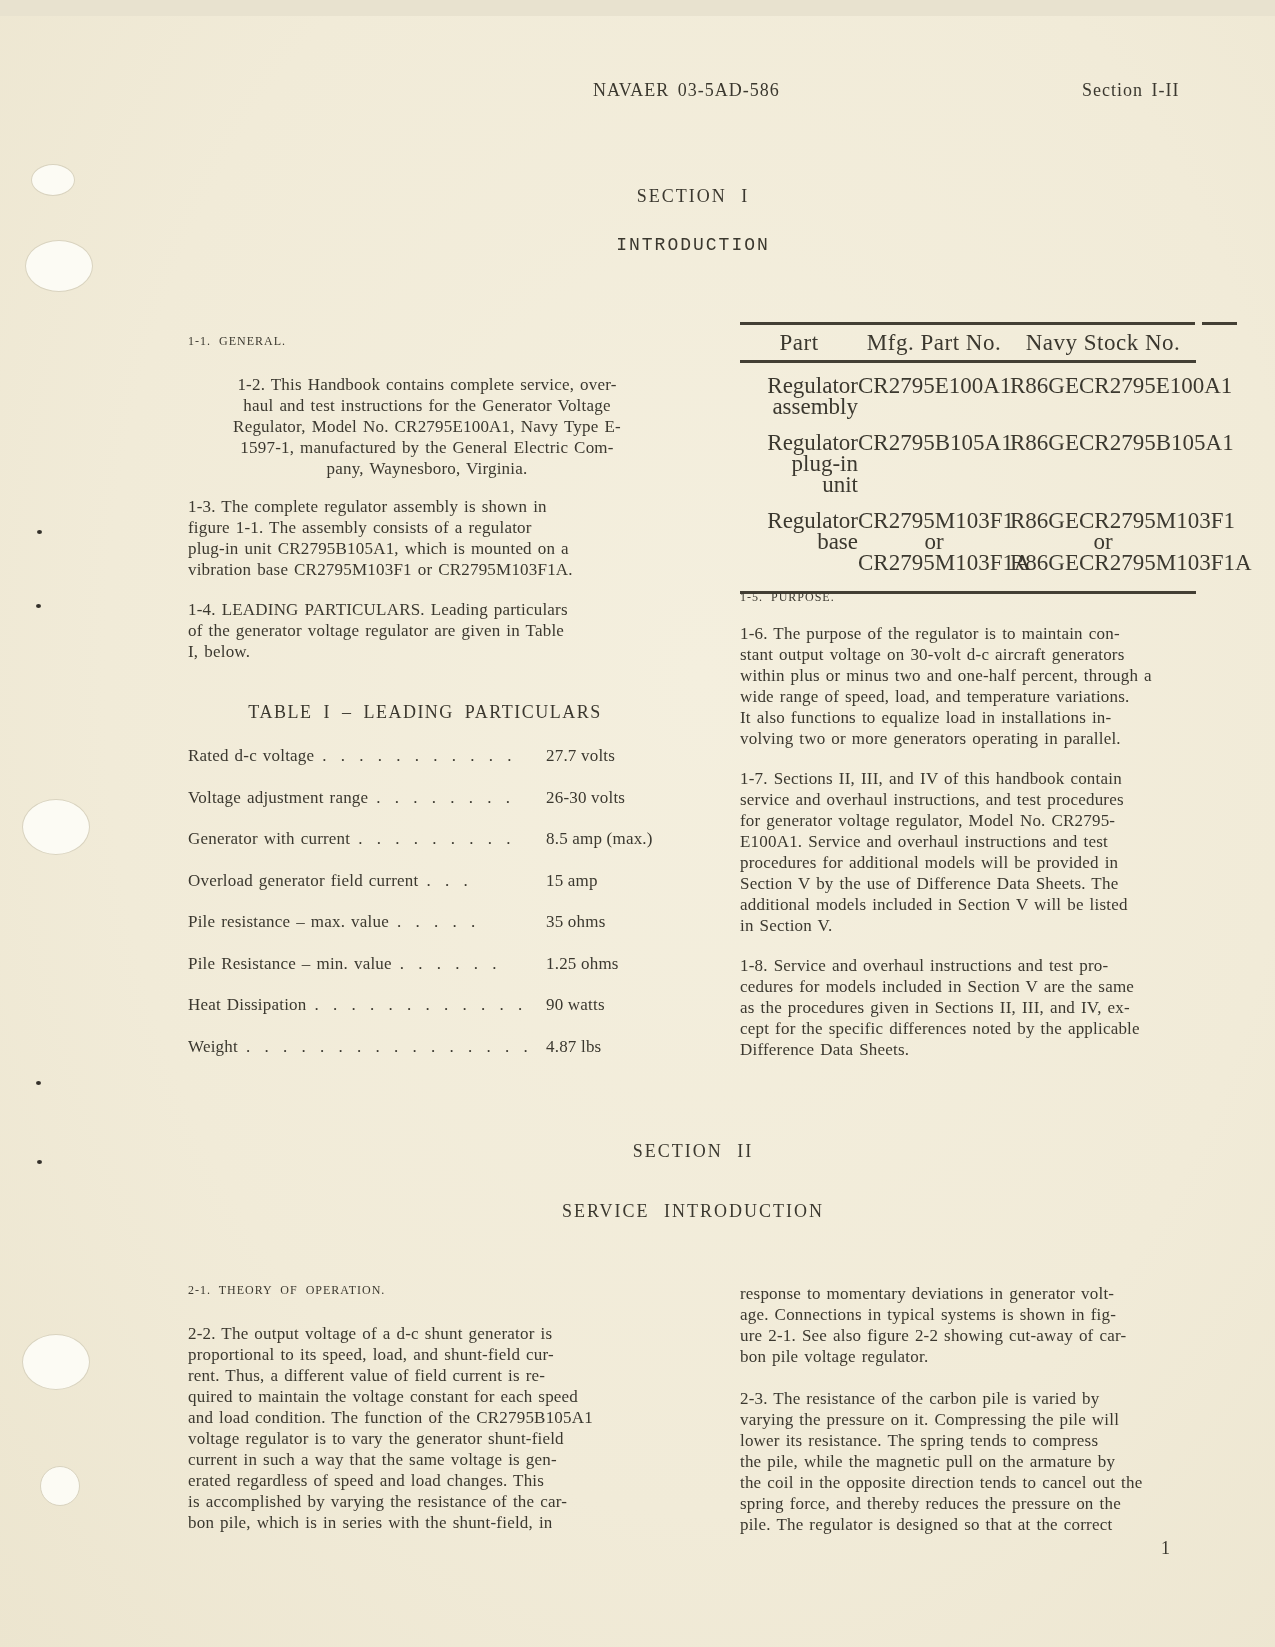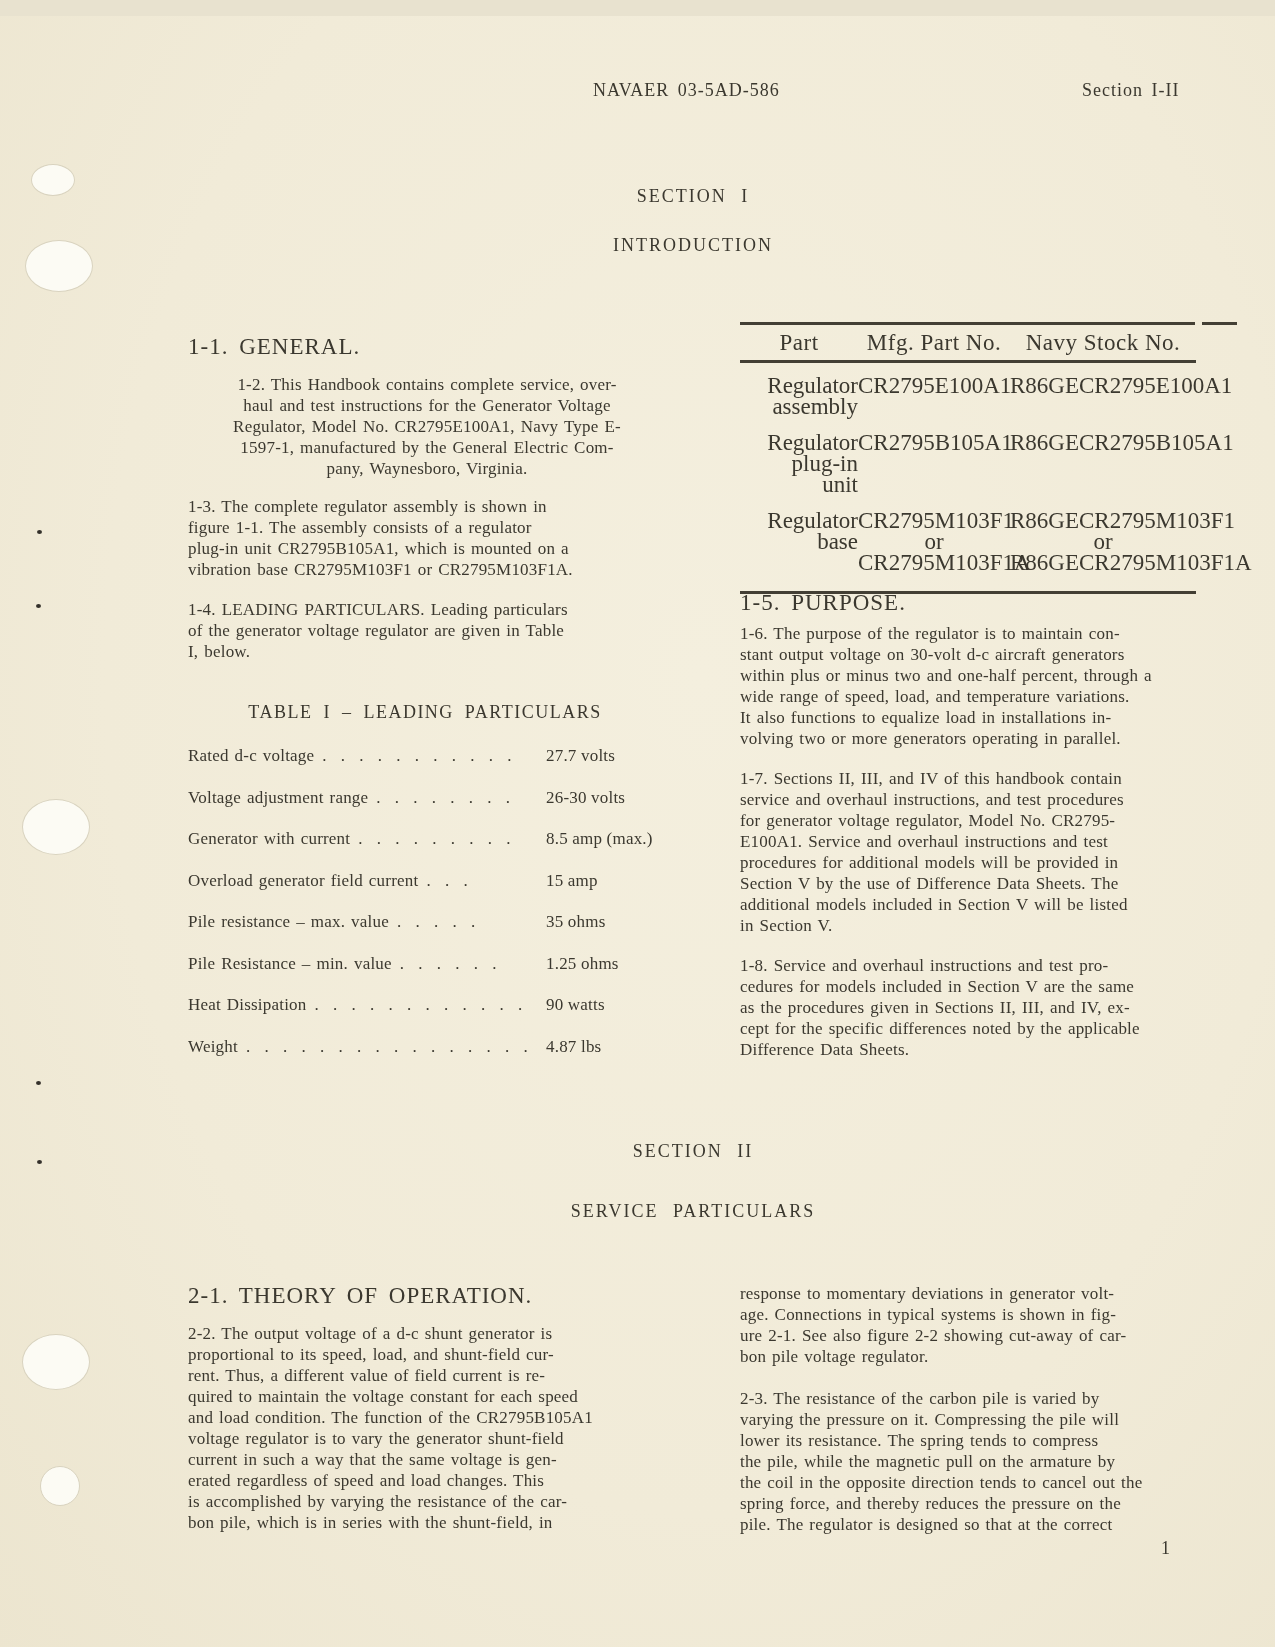--- a/index.html
+++ b/index.html
@@ -20,21 +20,21 @@
   }
   .center-wrap { position:absolute; left:188px; width:1010px; text-align:center; }
   .para {
     position:absolute;
     font-size:17px; line-height:21px;
     letter-spacing:0.2px; word-spacing:1.5px;
     white-space:pre-line;
   }
   .para-head {
     position:absolute;
-    font-size:23px; letter-spacing:1px; word-spacing:4px; white-space:nowrap;
+    font-size:12px; letter-spacing:1px; word-spacing:4px; white-space:nowrap;
   }
   .doc-head { font-size:18px; letter-spacing:1px; word-spacing:3px; white-space:nowrap; }
 
   
   .hole { position:absolute; background:#fcfbf4; border:1px solid #d9d3bf; border-radius:50%; }
   .speck { position:absolute; width:5px; height:4px; background:#33302a; border-radius:50%; }
 
   
   .lead-table { position:absolute; left:188px; top:730px; width:474px; }
   .li-row { display:flex; align-items:baseline; height:41.5px; font-size:17px; }
@@ -73,21 +73,21 @@
 
   <div class="speck" style="left:37px; top:514px;"></div>
   <div class="speck" style="left:36px; top:588px;"></div>
   <div class="speck" style="left:36px; top:1065px;"></div>
   <div class="speck" style="left:37px; top:1144px;"></div>
 
   <div class="abs doc-head" style="left:593px; top:64px;">NAVAER 03-5AD-586</div>
   <div class="abs doc-head" style="left:1082px; top:64px;">Section I-II</div>
 
   <div class="center-wrap heading" style="top:170px;">SECTION I</div>
-  <div class="center-wrap heading" style="top:219px;">INTRODUCTION</div>
+  <div class="center-wrap heading" style="top:219px;font-family:Liberation Mono, monospace;">INTRODUCTION</div>
 
   <div class="para-head" style="left:188px; top:318px;">1-1. GENERAL.</div>
   <div class="para" style="left:188px; top:358px; width:478px;text-align:center;">1-2. This Handbook contains complete service, over-
 haul and test instructions for the Generator Voltage
 Regulator, Model No. CR2795E100A1, Navy Type E-
 1597-1, manufactured by the General Electric Com-
 pany, Waynesboro, Virginia.</div>
   <div class="para" style="left:188px; top:480px; width:478px;">1-3. The complete regulator assembly is shown in
 figure 1-1. The assembly consists of a regulator
 plug-in unit CR2795B105A1, which is mounted on a
@@ -211,21 +211,21 @@
 Section V by the use of Difference Data Sheets. The
 additional models included in Section V will be listed
 in Section V.</div>
   <div class="para" style="left:740px; top:939px; width:466px;">1-8. Service and overhaul instructions and test pro-
 cedures for models included in Section V are the same
 as the procedures given in Sections II, III, and IV, ex-
 cept for the specific differences noted by the applicable
 Difference Data Sheets.</div>
 
   <div class="center-wrap heading" style="top:1125px;text-align:center;">SECTION II</div>
-  <div class="center-wrap heading" style="top:1185px;">SERVICE PARTICULARS</div>
+  <div class="center-wrap heading" style="top:1185px;">SERVICE INTRODUCTION</div>
 
   <div class="para-head" style="left:188px; top:1267px;">2-1. THEORY OF OPERATION.</div>
   <div class="para" style="left:188px; top:1307px; width:478px;">2-2. The output voltage of a d-c shunt generator is
 proportional to its speed, load, and shunt-field cur-
 rent. Thus, a different value of field current is re-
 quired to maintain the voltage constant for each speed
 and load condition. The function of the CR2795B105A1
 voltage regulator is to vary the generator shunt-field
 current in such a way that the same voltage is gen-
 erated regardless of speed and load changes. This

